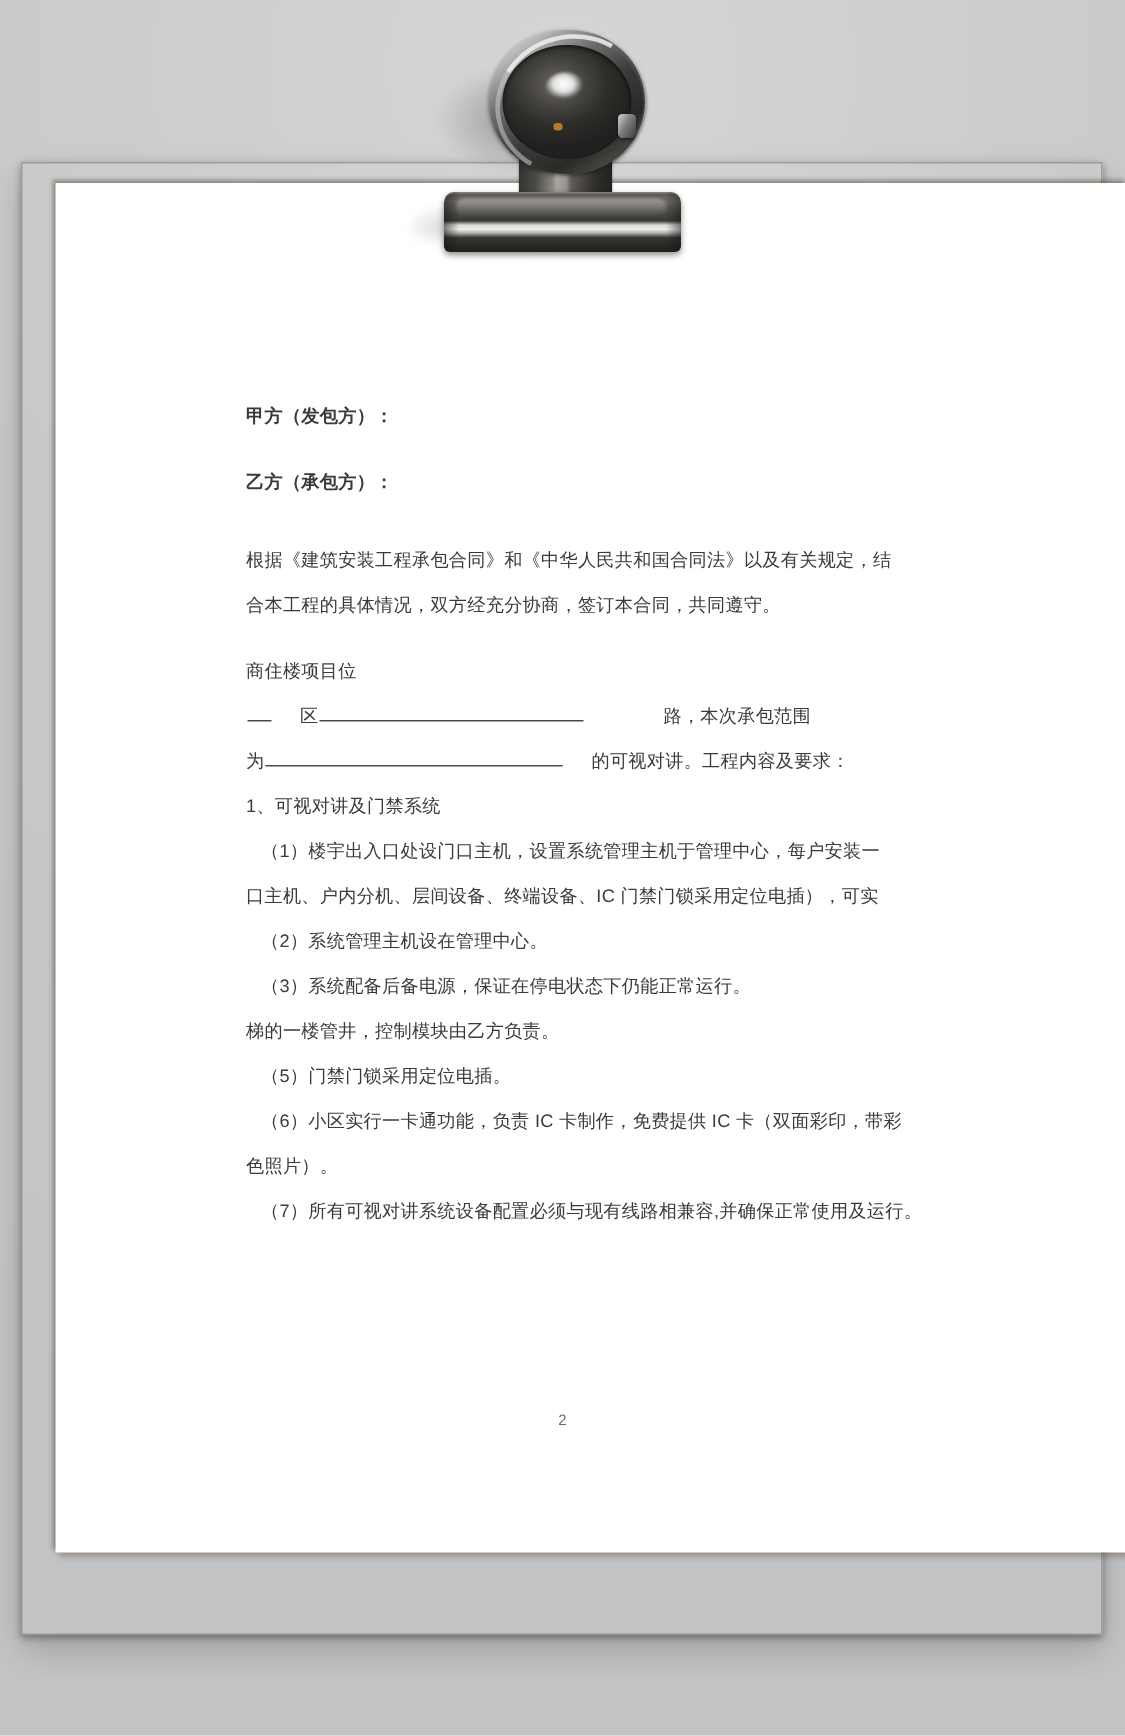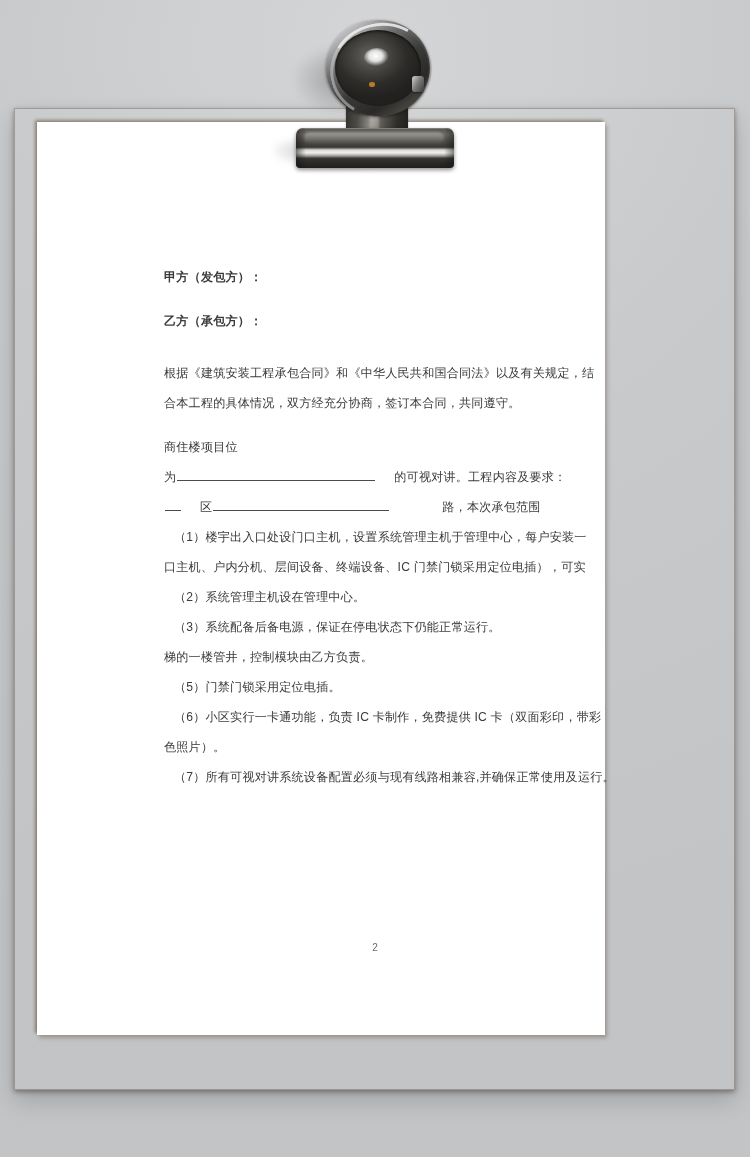--- a/index.html
+++ b/index.html
@@ -48,21 +48,21 @@
     height: 982px;
     pointer-events: none;
     box-shadow: inset 0 0 0 1px rgba(90,62,40,0.35);
   }
 
   
   #paper {
     position: absolute;
     left: 37px;
     top: 122px;
-    width: 568px;
+    width: 714px;
     height: 913px;
     background: #ffffff;
     box-shadow:
       -2px -2px 3px rgba(70,45,25,0.45),
       2px 3px 4px rgba(70,45,25,0.30);
   }
 
   
   #doc {
     position: absolute;
@@ -318,27 +318,28 @@
       <div class="spacer-md"></div>
 
       <p class="para">根据《建筑安装工程承包合同》和《中华人民共和国合同法》以及有关规定，结</p>
       <p class="para">合本工程的具体情况，双方经充分协商，签订本合同，共同遵守。</p>
       <div class="spacer-sm"></div>
 
       <p class="para">商住楼项目位</p>
 
 
       <p class="para">
+        <span class="blank b-tiny"></span><span class="gap-sm"></span><span>区</span><span class="blank b-mid"></span><span class="gap-lg"></span><span>路，本次承包范围</span>
+      </p>
+
+      <p class="para">
         <span>为</span><span class="blank b-long"></span><span class="gap-sm"></span><span>的可视对讲。工程内容及要求：</span>
       </p>
 
-      <p class="para">
-        <span class="blank b-tiny"></span><span class="gap-sm"></span><span>区</span><span class="blank b-mid"></span><span class="gap-lg"></span><span>路，本次承包范围</span>
-      </p>
-
+      <p class="para">1、可视对讲及门禁系统</p>
 
       <p class="para"><span class="indent"></span><span>（1）楼宇出入口处设门口主机，设置系统管理主机于管理中心，每户安装一</span></p>
 
 
       <p class="para">口主机、户内分机、层间设备、终端设备、IC 门禁门锁采用定位电插），可实</p>
 
       <p class="para"><span class="indent"></span><span>（2）系统管理主机设在管理中心。</span></p>
 
       <p class="para"><span class="indent"></span><span>（3）系统配备后备电源，保证在停电状态下仍能正常运行。</span></p>
 

